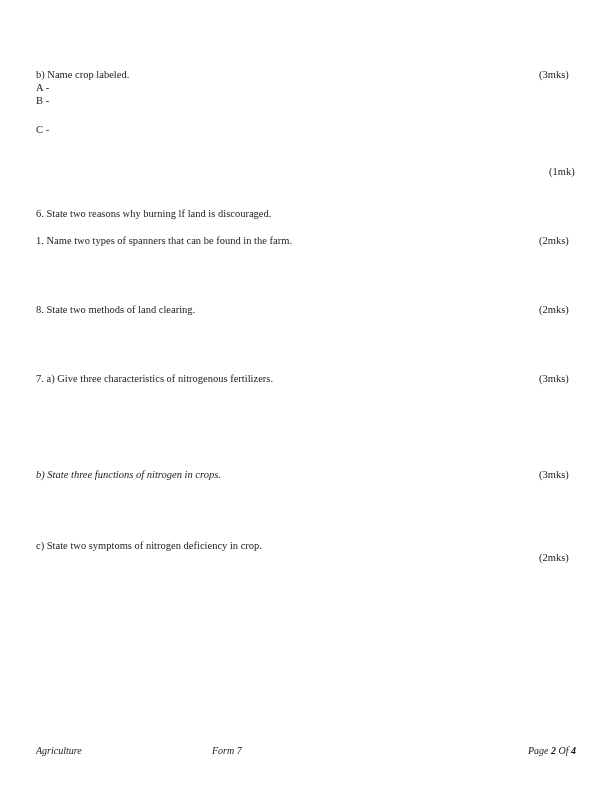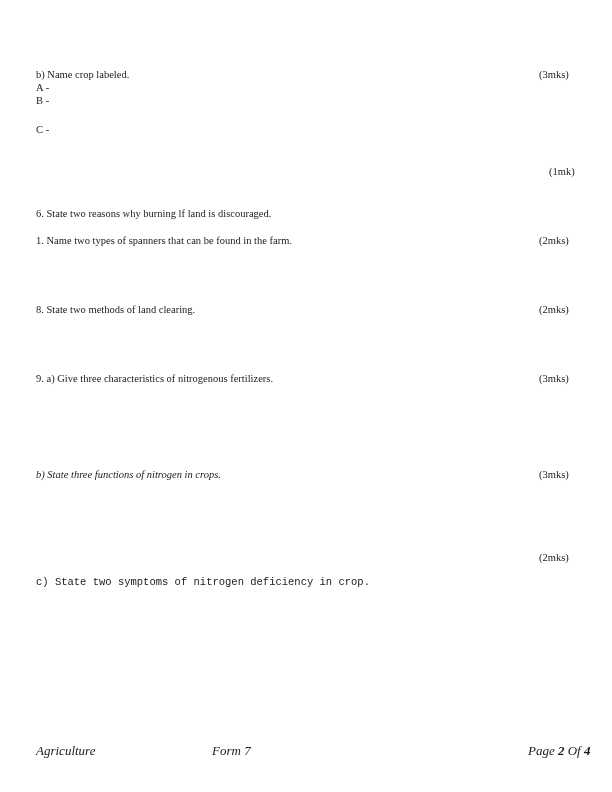--- a/index.html
+++ b/index.html
@@ -24,21 +24,21 @@
     }
     .marks {
       position: absolute;
       white-space: nowrap;
       line-height: 12px;
     }
     .footer {
       position: absolute;
       top: 745px;
       font-style: italic;
-      font-size: 13px;
+      font-size: 10px;
       white-space: nowrap;
       line-height: 12px;
     }
     .footer b { font-weight: bold; }
   </style>
 </head>
 <body>
 
 <div>
 
@@ -50,26 +50,26 @@
 
   <div class="line" style="top:166px;margin-top:42px;">6. State two reasons why burning lf land is discouraged.</div>
   <div class="marks" style="top:166px; left:541px;margin-left:8px;">(1mk)</div>
 
   <div class="line" style="top:235px;">1. Name two types of spanners that can be found in the farm.</div>
   <div class="marks" style="top:235px; left:539px;">(2mks)</div>
 
   <div class="line" style="top:304px;">8. State two methods of land clearing.</div>
   <div class="marks" style="top:304px; left:539px;">(2mks)</div>
 
-  <div class="line" style="top:373px;">9. a) Give three characteristics of nitrogenous fertilizers.</div>
+  <div class="line" style="top:373px;">7. a) Give three characteristics of nitrogenous fertilizers.</div>
   <div class="marks" style="top:373px; left:539px;">(3mks)</div>
 
   <div class="line" style="top:469px;font-style:italic;">b) State three functions of nitrogen in crops.</div>
   <div class="marks" style="top:469px; left:539px;">(3mks)</div>
 
-  <div class="line" style="top:576px;font-family:Liberation Mono, monospace;">c) State two symptoms of nitrogen deficiency in crop.</div>
+  <div class="line" style="top:540px;">c) State two symptoms of nitrogen deficiency in crop.</div>
   <div class="marks" style="top:552px; left:539px;">(2mks)</div>
 
   <div class="footer" style="left:36px;">Agriculture</div>
   <div class="footer" style="left:212px;">Form 7</div>
   <div class="footer" style="left:528px;text-align:center;"><span>Page </span><b>2</b><span> Of </span><b>4</b></div>
 
 </div>
 
 </body></html>

